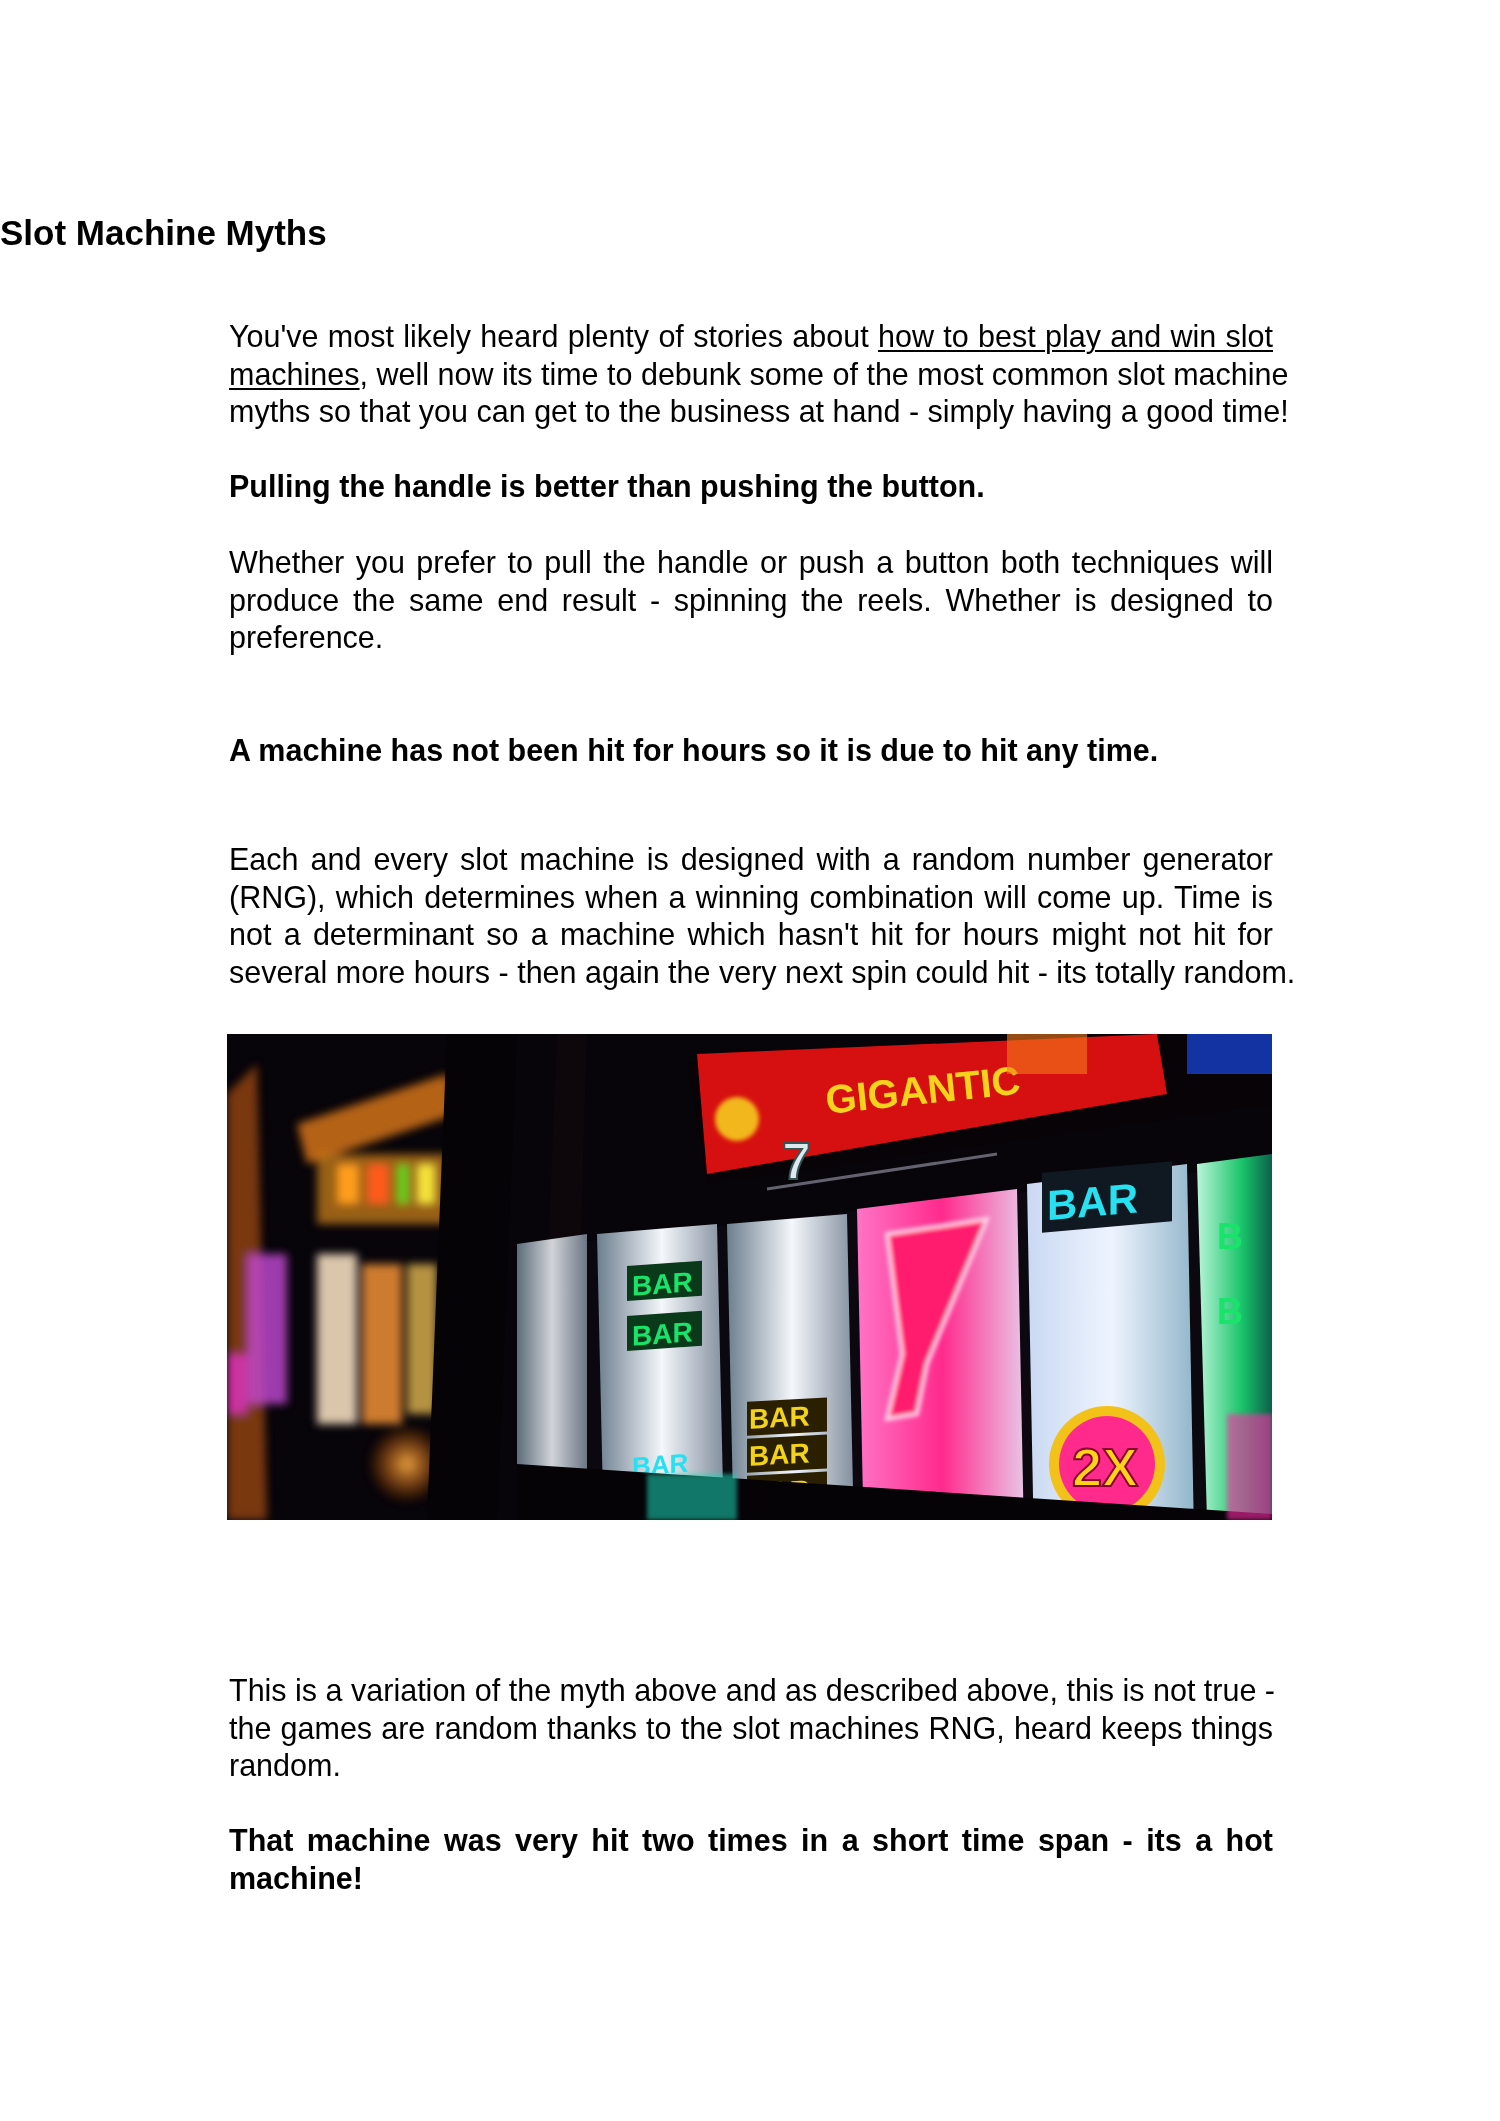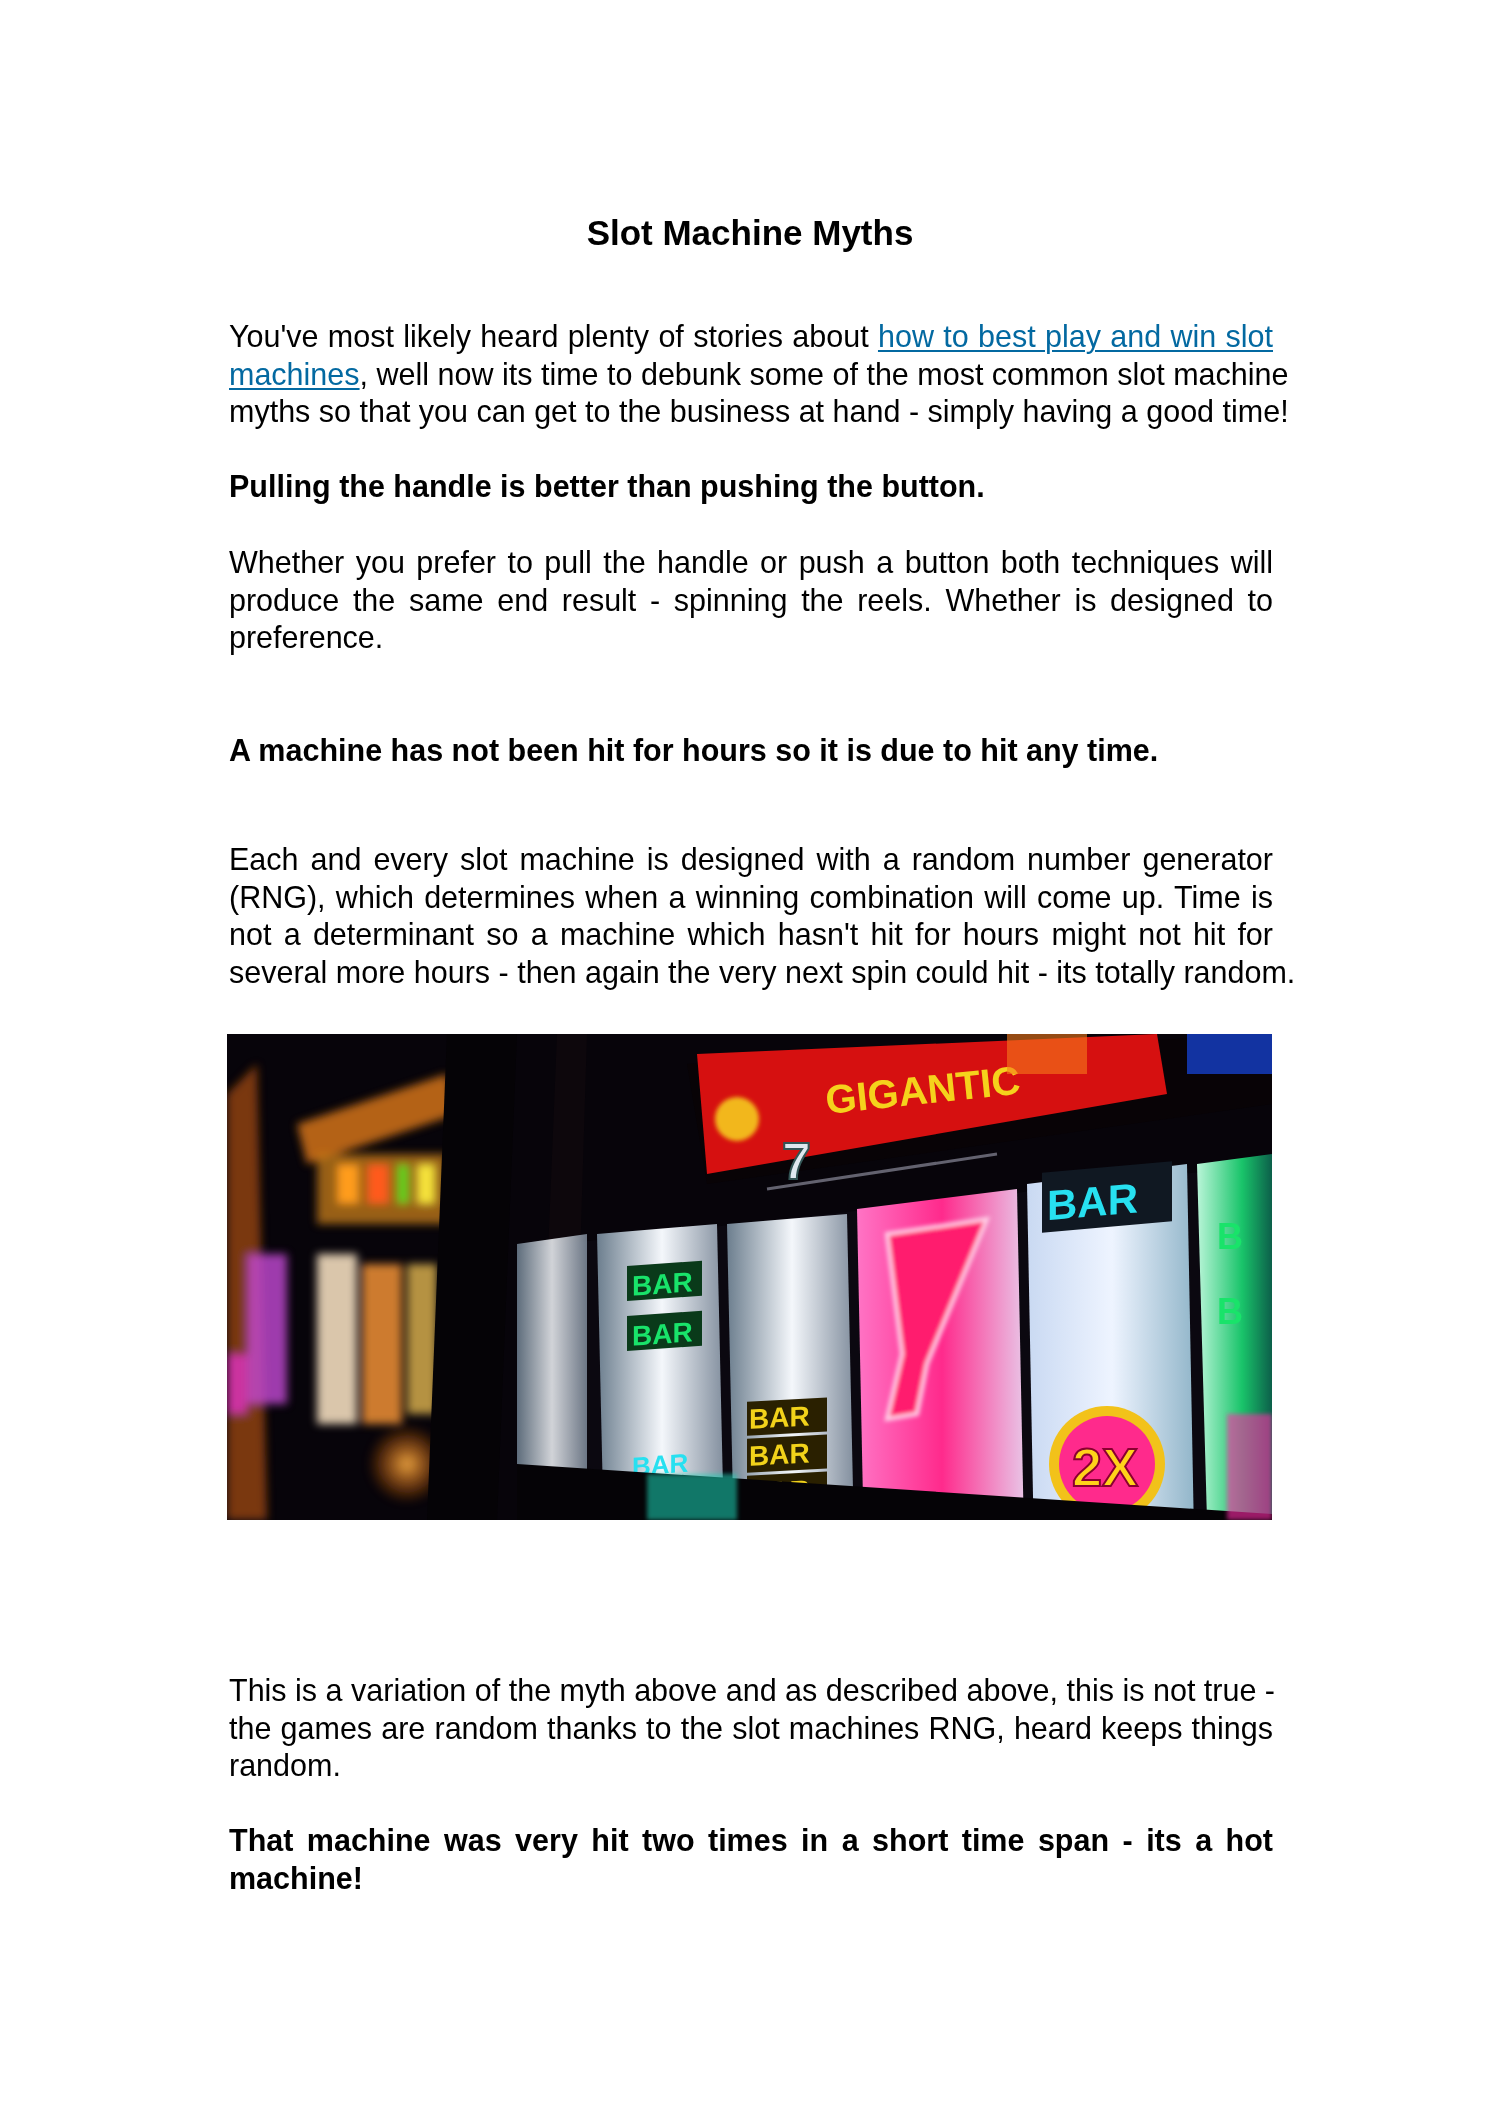--- a/index.html
+++ b/index.html
@@ -1,26 +1,26 @@
 <!DOCTYPE html>
 <html><head>
 <meta charset="utf-8">
 <style>
   html, body { margin: 0; padding: 0; background: #ffffff; }
   body { width: 1500px; height: 2121px; position: relative; overflow: hidden;
          font-family: "Liberation Sans", sans-serif; color: #000; }
   .page { position: absolute; left: 0; top: 0; width: 1500px; height: 2121px; background: #fff; }
-  .title { position: absolute; left: 0; width: 1500px; top: 213px; text-align: center;
+  .title { position: absolute; left: 0; width: 1500px; top: 213px; text-align: left;
            font-weight: bold; font-size: 35px; line-height: 40px; }
   .block { position: absolute; left: 229px; width: 1044px; font-size: 30.5px; }
   .line { display: block; height: 37.6px; line-height: 37.6px; text-align: justify;
           text-align-last: justify; white-space: nowrap; }
   .line.last { text-align-last: left; }
   .bold { font-weight: bold; }
-  a.link { color: #0369a1; text-decoration: underline; text-decoration-thickness: 2px; text-underline-offset: 3px; }
+  a.link { color: #000000; text-decoration: underline; text-decoration-thickness: 2px; text-underline-offset: 3px; }
   .photo { position: absolute; left: 227px; top: 1034px; width: 1045px; height: 486px; overflow: hidden; background: #07040a; }
   .photo svg { display: block; }
 </style>
 </head>
 <body>
 
 <div class="page">
 
   <div class="title">Slot Machine Myths</div>
 

